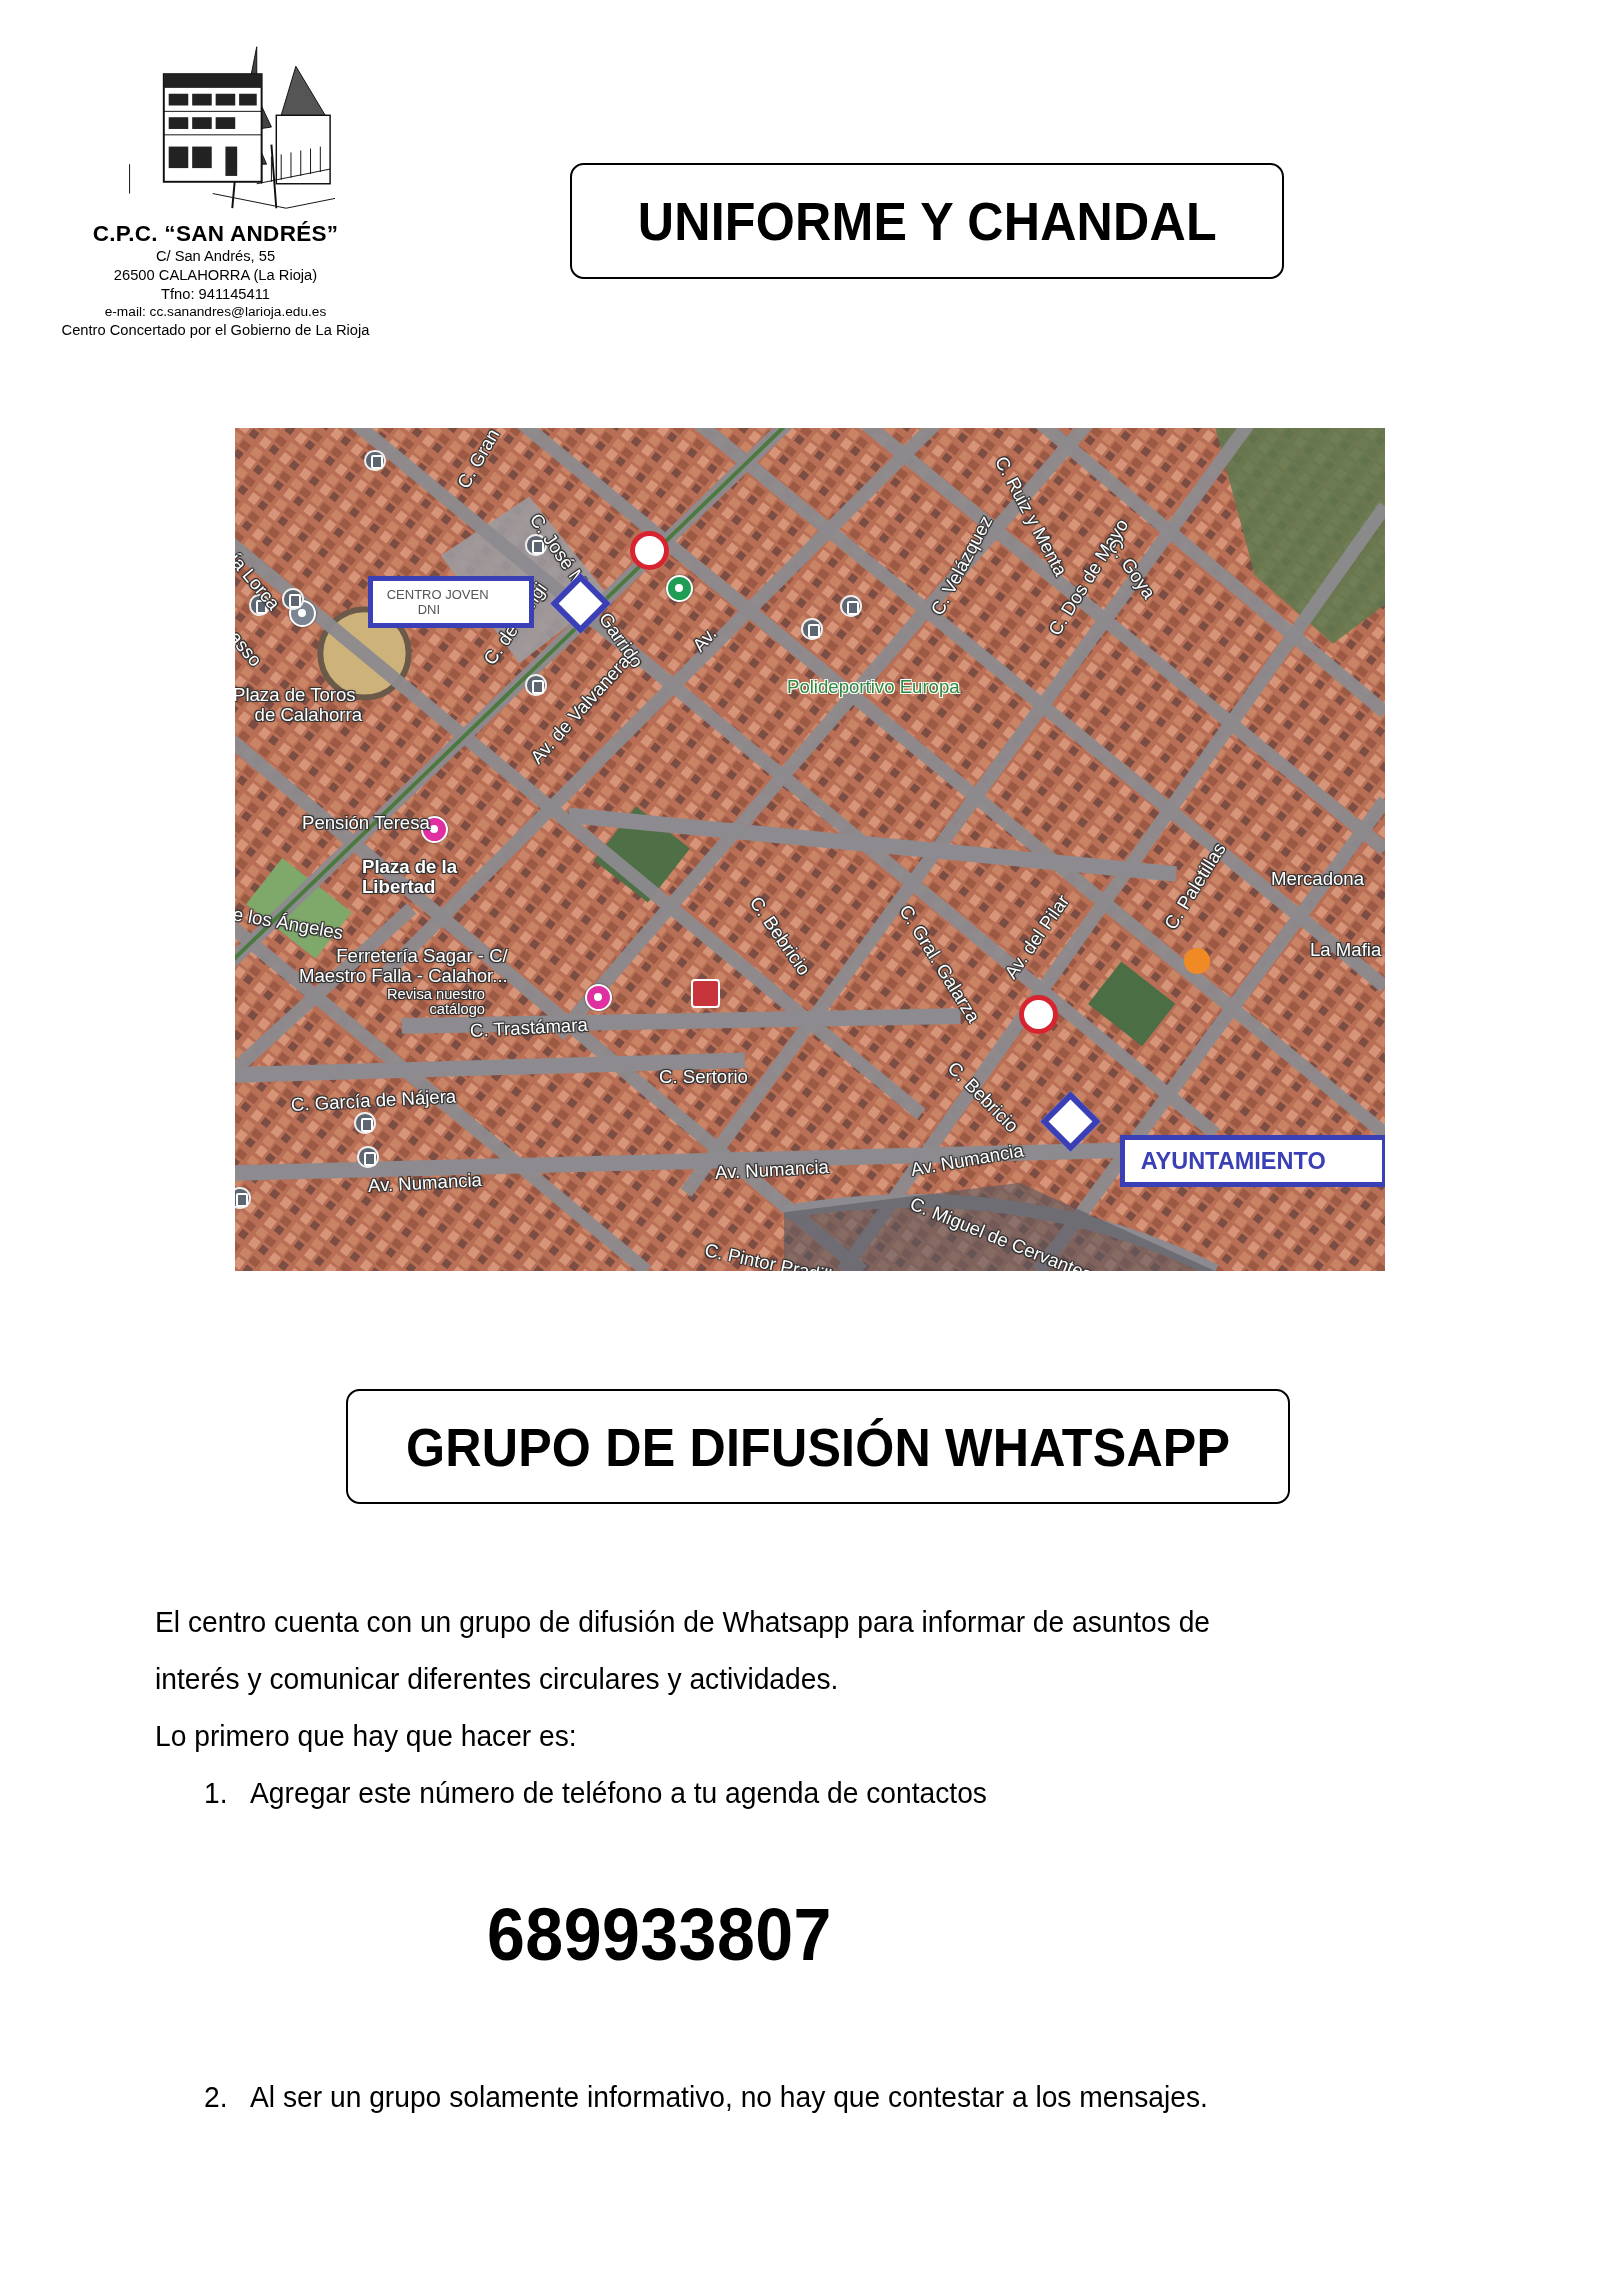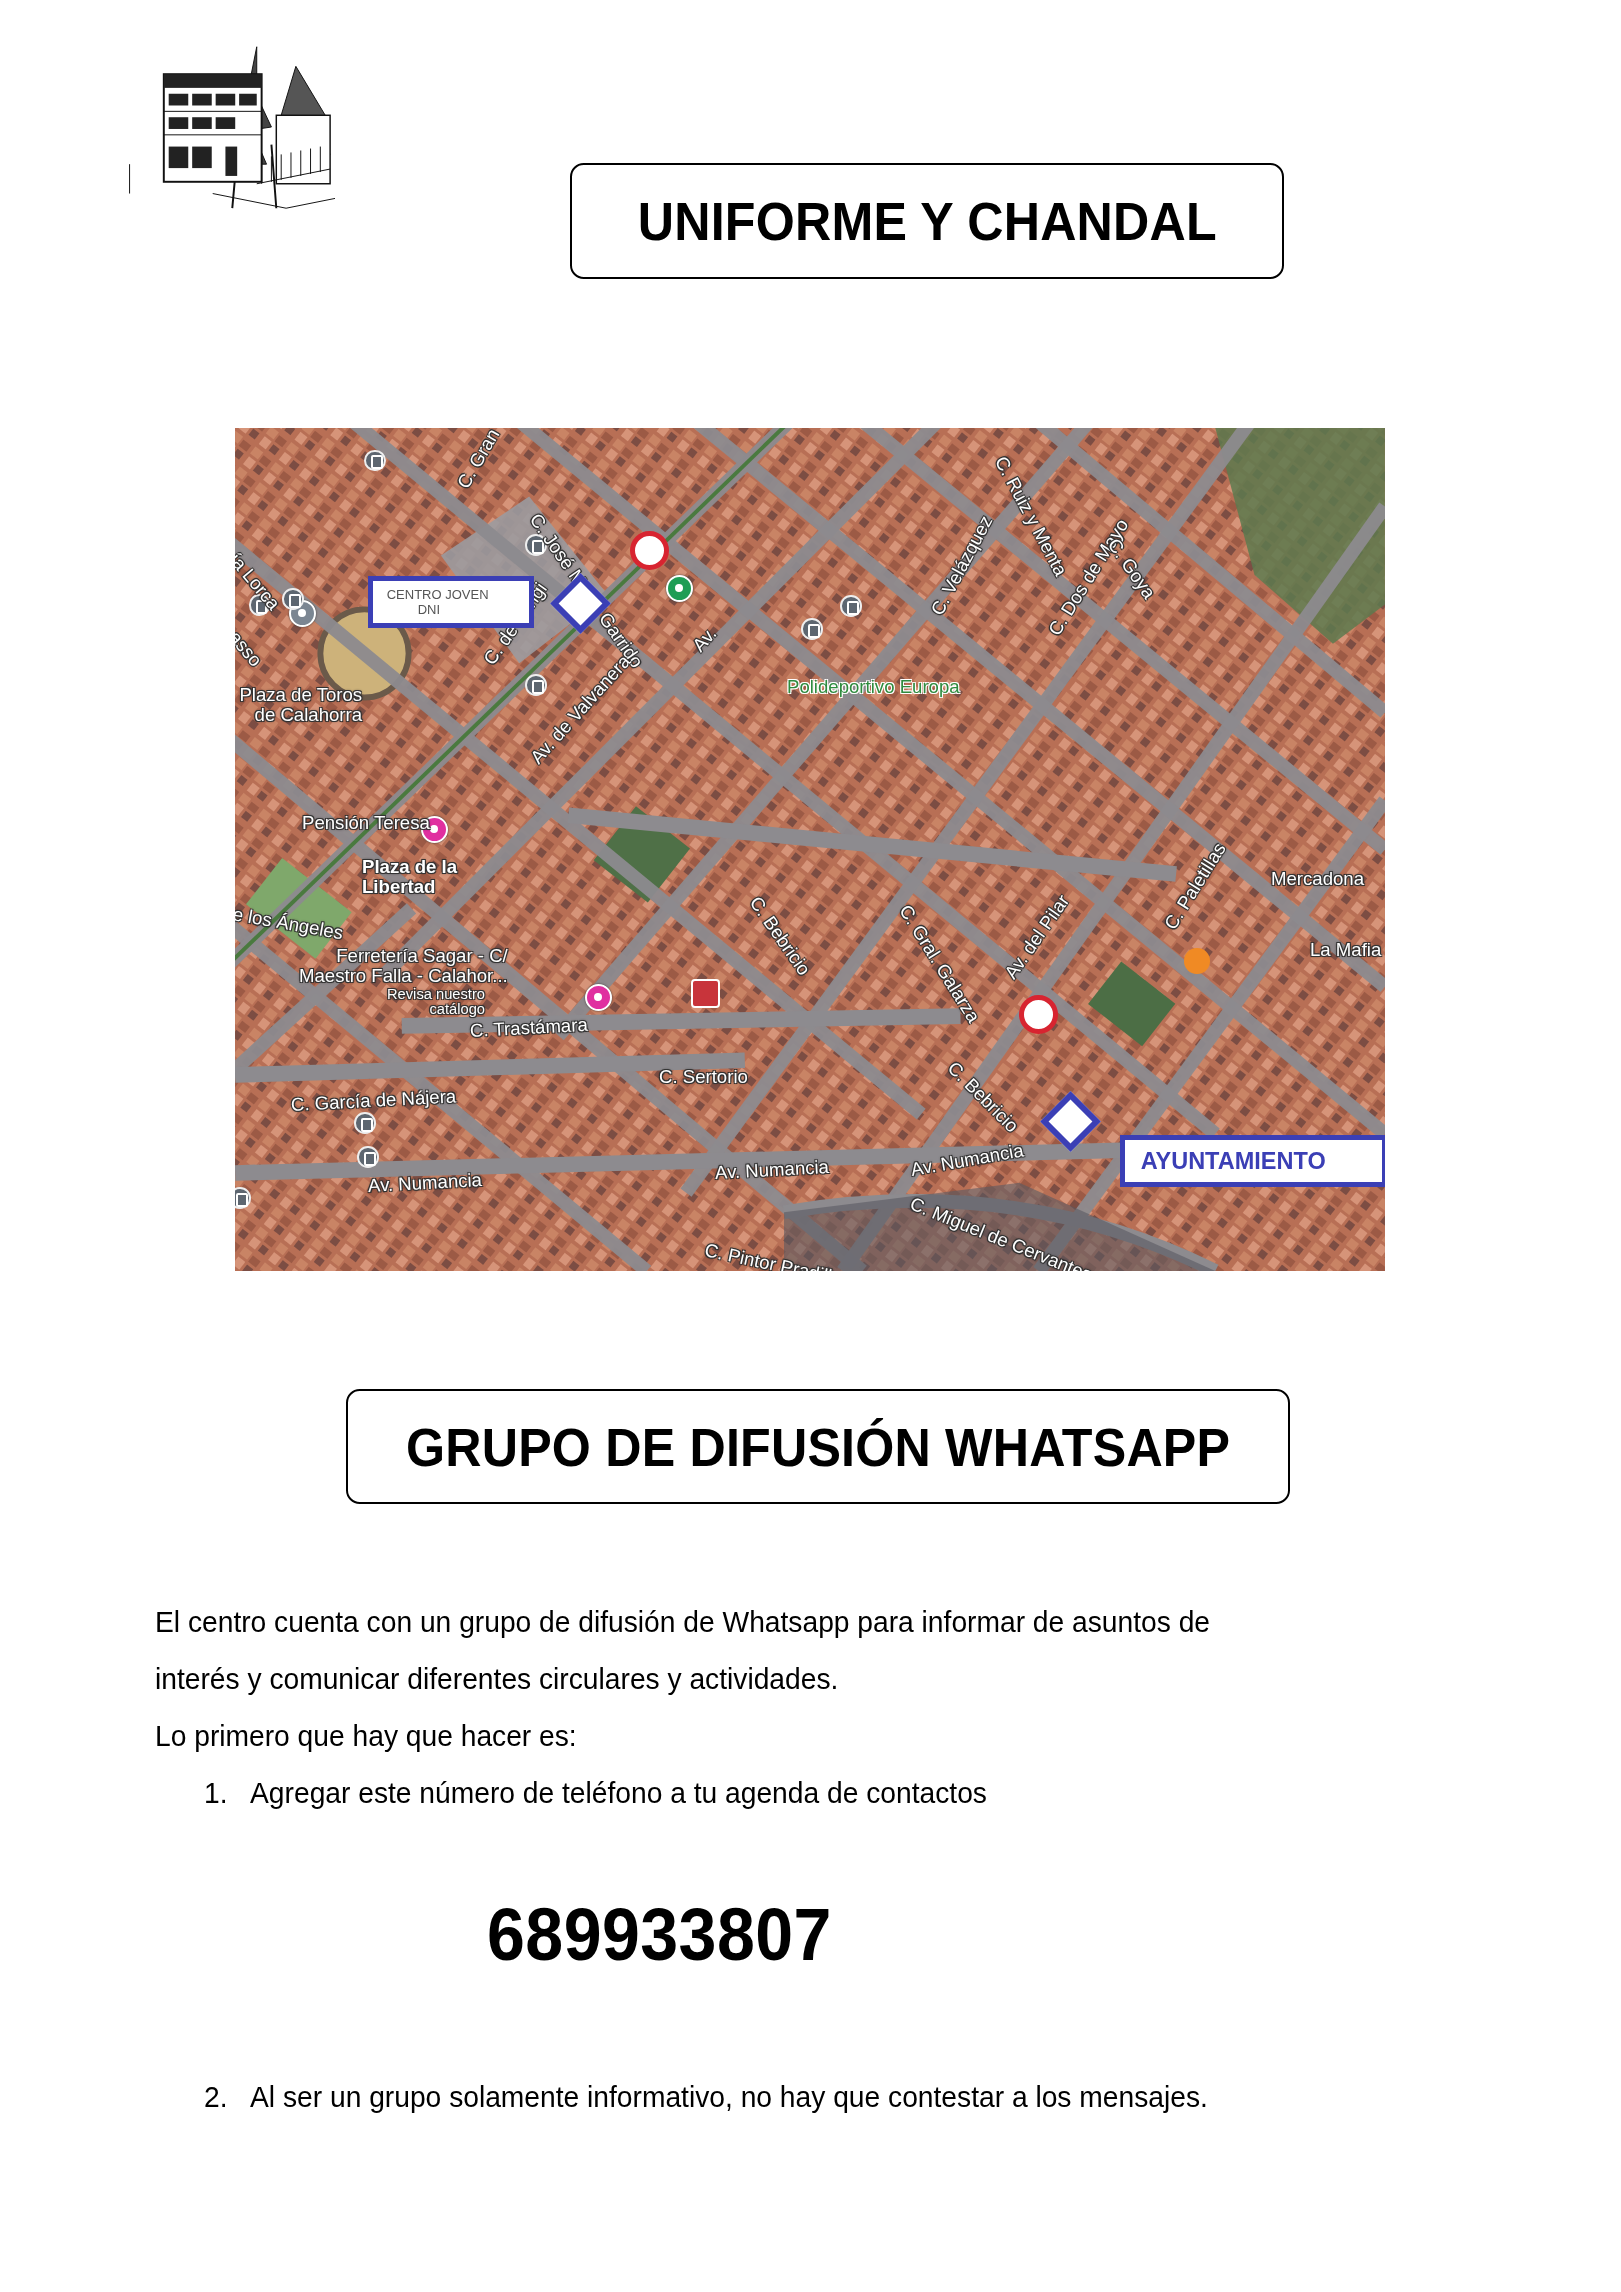--- a/index.html
+++ b/index.html
@@ -96,20 +96,28 @@
       <line x1="155" y1="150" x2="155" y2="125"></line>
         <line x1="165" y1="148" x2="165" y2="122"></line>
       <line x1="175" y1="146" x2="175" y2="120"></line>
         <line x1="185" y1="144" x2="185" y2="118"></line>
       <line x1="195" y1="142" x2="195" y2="116"></line>
         <line x1="205" y1="140" x2="205" y2="114"></line>
       <line x1="215" y1="138" x2="215" y2="112"></line>
       <path d="M105 160 L180 175 L230 165" fill="none"></path>
     </g>
   </svg>
+  <div class="logo-text">
+    <div class="logo-title">C.P.C. “SAN ANDRÉS”</div>
+    <div class="logo-line">C/ San Andrés, 55</div>
+    <div class="logo-line">26500  CALAHORRA (La Rioja)</div>
+    <div class="logo-line">Tfno:  941145411</div>
+    <div class="logo-line small">e-mail: cc.sanandres@larioja.edu.es</div>
+    <div class="logo-line">Centro Concertado por el Gobierno de La Rioja</div>
+  </div>
 </div>
 
 <div class="title-box title-uniforme">
   <span>UNIFORME Y CHANDAL</span>
 </div>
 
 <div class="map">
   <svg class="base" width="1150" height="843" viewBox="0 0 1173 860">
     <defs>
       <pattern id="roofs" width="26" height="26" patternUnits="userSpaceOnUse" patternTransform="rotate(38)">
@@ -174,21 +182,21 @@
   <div class="bus" style="left:13.7px;top:166px;"></div>
   <div class="bus" style="left:290px;top:106px;"></div>
   <div class="bus" style="left:290px;top:246px;"></div>
   <div class="bus" style="left:566px;top:190px;"></div>
   <div class="bus" style="left:605px;top:167px;"></div>
   <div class="bus" style="left:119px;top:684px;"></div>
   <div class="bus" style="left:122px;top:718px;"></div>
   <div class="bus" style="left:-5.9px;top:759px;"></div>
   <div style="position:absolute;left:949px;top:520px;width:25.5px;height:25.5px;border-radius:50%;background:#f08a24;"></div>
 
-  <div class="map-label" style="left:-2px;top:257px;text-align:right;">
+  <div class="map-label" style="left:-2px;top:257px;">
     <div>Plaza de Toros</div>
       <div style="padding-left:21.6px">de Calahorra</div>
   </div>
   <div class="map-label" style="left:67px;top:385px;">Pensión Teresa</div>
   <div class="map-label" style="left:127px;top:429px;font-weight:bold;">
     <div>Plaza de la</div>
       <div>Libertad</div>
   </div>
   <div class="map-label" style="left:64px;top:518px;text-align:right;">
     <div>Ferretería Sagar - C/</div>

